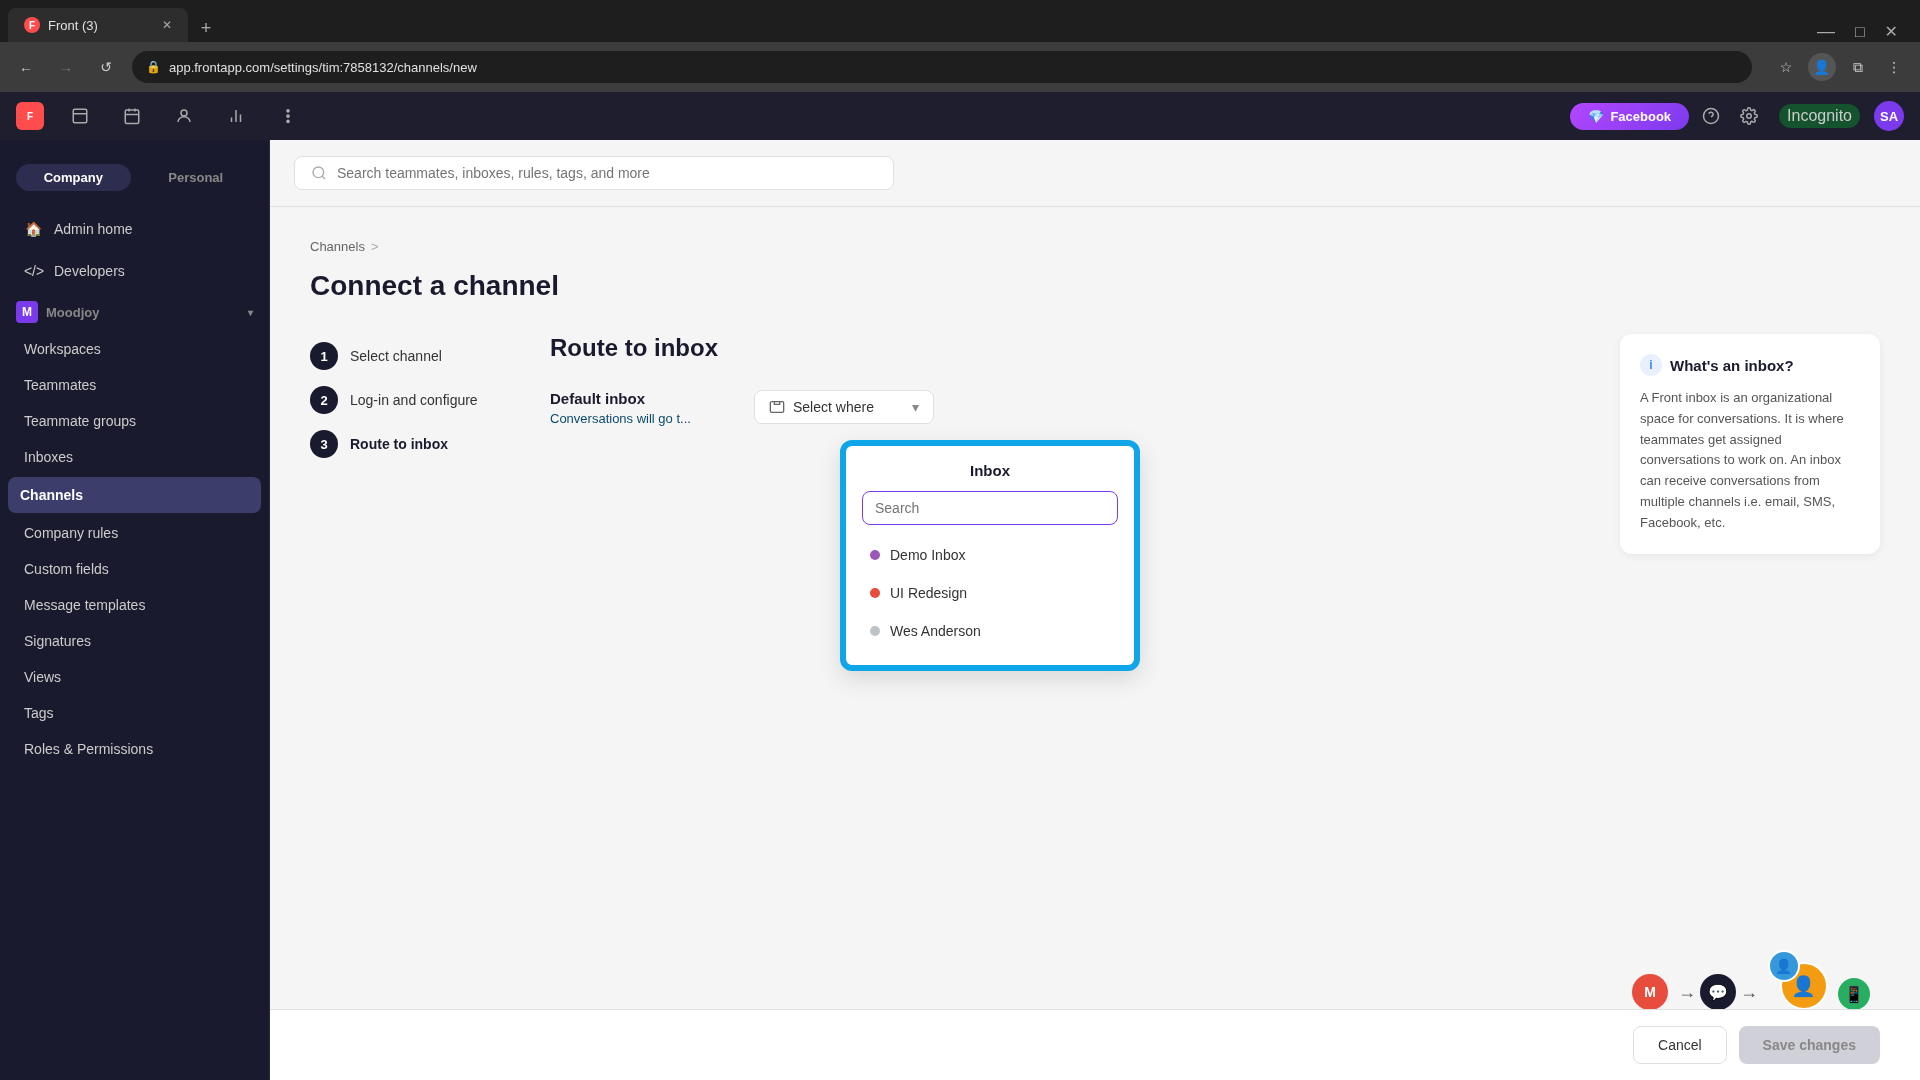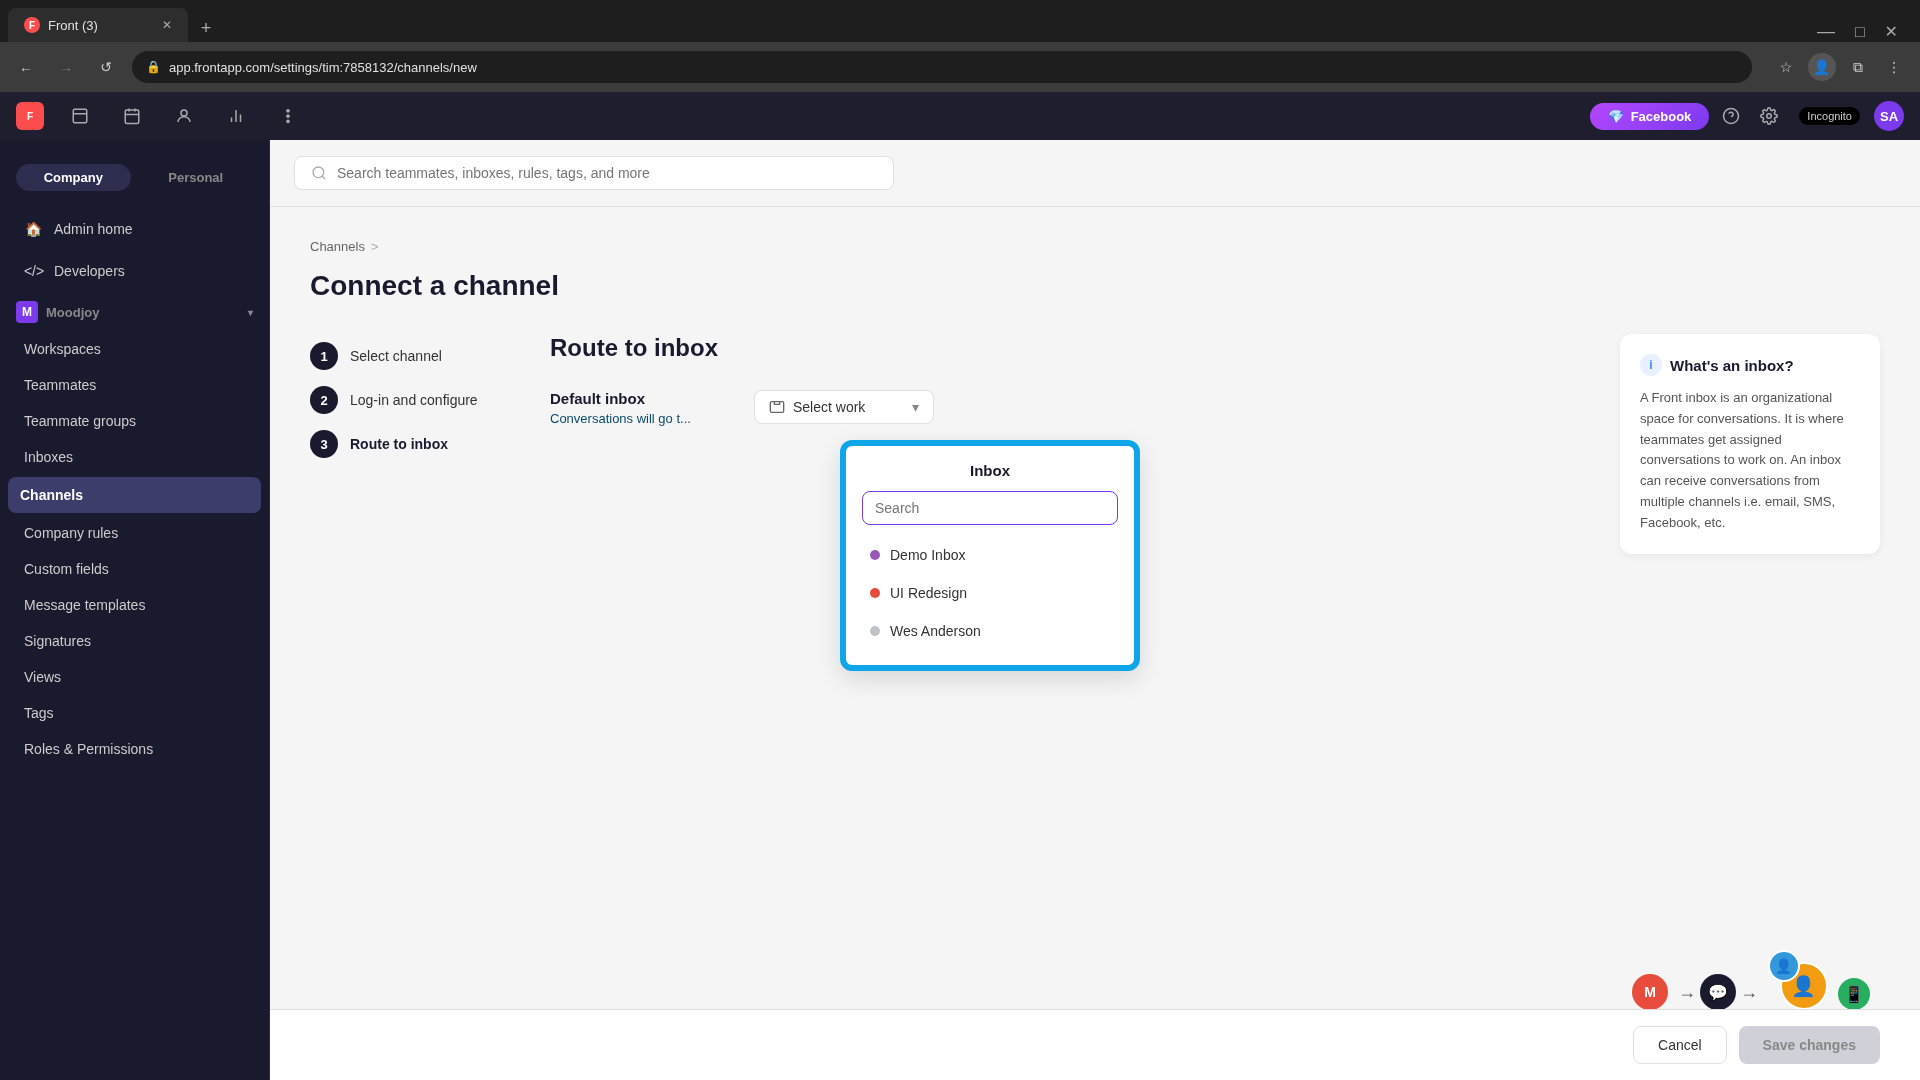--- a/index.html
+++ b/index.html
@@ -19,21 +19,21 @@
     .nav-btn { width: 28px; height: 28px; border-radius: 50%; display: flex; align-items: center; justify-content: center; color: #ccc; font-size: 14px; cursor: pointer; }
     .address-bar { flex: 1; background: #1e1e1e; border-radius: 20px; height: 32px; display: flex; align-items: center; padding: 0 14px; gap: 8px; }
     .address-text { color: #e0e0e0; font-size: 13px; }
     .toolbar-icons { display: flex; gap: 8px; align-items: center; margin-left: 8px; }
     .toolbar-icon-btn { width: 28px; height: 28px; border-radius: 50%; display: flex; align-items: center; justify-content: center; color: #ccc; font-size: 14px; cursor: pointer; }
 
     .browser-app-bar { background: #1e1e2e; height: 48px; display: flex; align-items: center; padding: 0 16px; gap: 20px; }
     .app-icon { width: 28px; height: 28px; border-radius: 6px; background: #ff4d4d; display: flex; align-items: center; justify-content: center; color: white; font-size: 12px; font-weight: bold; }
     .app-bar-icon { width: 32px; height: 32px; border-radius: 6px; display: flex; align-items: center; justify-content: center; color: #aaa; font-size: 16px; cursor: pointer; }
     .upgrade-btn { margin-left: auto; background: linear-gradient(135deg, #b347ff, #7c3aed); color: white; border: none; border-radius: 20px; padding: 6px 18px; font-size: 13px; font-weight: 600; cursor: pointer; display: flex; align-items: center; gap: 6px; }
-    .incognito-badge { background: #000000; color: #ccc; font-size: 11px; padding: 3px 8px; border-radius: 12px; margin-left: 8px; }
+    .incognito-badge { background: #14532d; color: #ccc; font-size: 16px; padding: 3px 8px; border-radius: 12px; margin-left: 8px; }
     .user-avatar { width: 30px; height: 30px; border-radius: 50%; background: #7c3aed; display: flex; align-items: center; justify-content: center; color: white; font-size: 13px; font-weight: bold; margin-left: 8px; }
 
     
     .main-layout { display: flex; height: calc(1080px - 140px); border-radius: 11px; }
 
     
     .sidebar { width: 270px; background: #1a1a2e; border-right: 1px solid #2a2a3e; padding: 16px 0; overflow-y: auto; flex-shrink: 0; }
     .sidebar-toggle { display: flex; padding: 8px 16px 16px; gap: 8px; }
     .toggle-btn { flex: 1; padding: 6px 12px; border-radius: 20px; border: none; font-size: 13px; font-weight: 600; cursor: pointer; }
     .toggle-btn.active { background: #2d2d50; color: white; }
@@ -304,21 +304,21 @@
           <div class="form-row">
             <div class="form-label-col">
               <div class="form-label">Default inbox</div>
               <div class="form-desc">Conversations will go t...</div>
             </div>
             <button class="select-inbox-btn">
               <svg width="16" height="16" viewBox="0 0 24 24" fill="none" stroke="#666" stroke-width="2">
                   <rect x="2" y="4" width="20" height="16" rx="2"></rect>
                   <path d="M16 4v4H8V4"></path>
                 </svg>
-              <span>Select work</span>
+              <span>Select where</span>
               <span class="chevron">▾</span>
             </button>
           </div>
         </div>
 
         <div class="info-panel">
           <div class="info-header">
             <div class="info-icon">i</div>
             <span class="info-title">What's an inbox?</span>
           </div>

